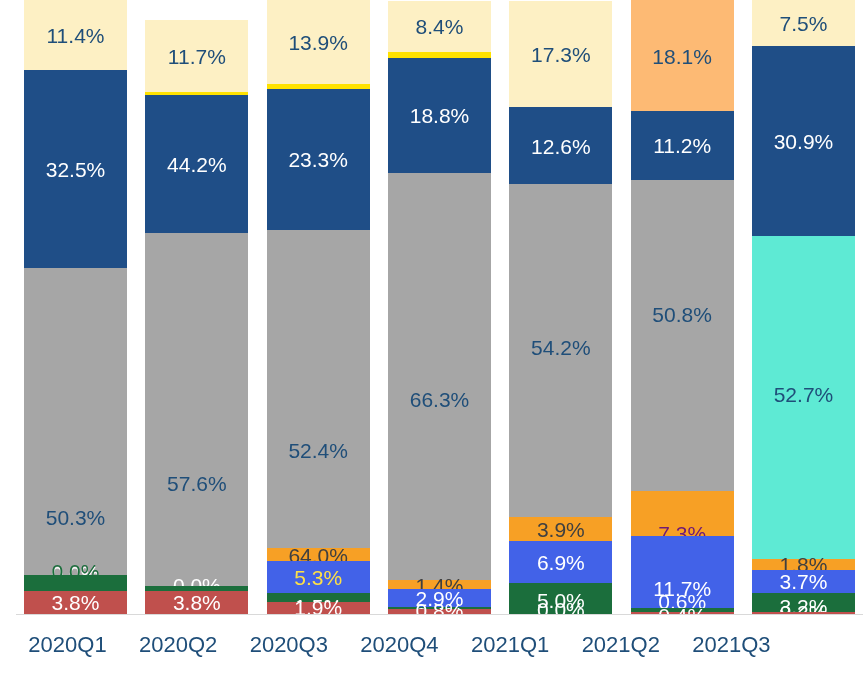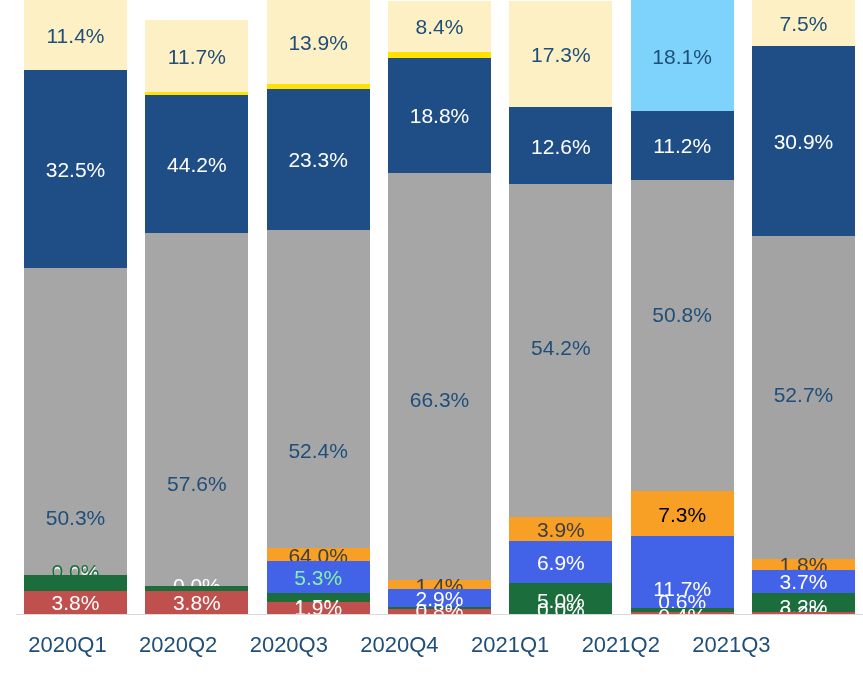--- a/index.html
+++ b/index.html
@@ -157,21 +157,21 @@
         <div class="seg" style="height:23.3%;background:#1f4e87;">
           <span class="seg-label center" style="color:#ffffff;">23.3%</span>
         </div>
         <div class="seg" style="height:52.4%;background:#a6a6a6;">
           <span class="seg-label" style="color:#1f4e79;top:66%;">52.4%</span>
         </div>
         <div class="seg" style="height:2.1%;background:#f7a025;">
           <span class="seg-label center" style="color:#404040;">64.0%</span>
         </div>
         <div class="seg" style="height:5.3%;background:#4262e8;">
-          <span class="seg-label center" style="color:#86efac;">5.3%</span>
+          <span class="seg-label center" style="color:#fde047;">5.3%</span>
         </div>
         <div class="seg" style="height:1.5%;background:#1b6e3c;">
           <span class="seg-label" style="color:#ffffff;top:28%;">1.5%</span>
         </div>
         <div class="seg" style="height:1.9%;background:#c0504d;">
           <span class="seg-label" style="color:#ffffff;top:-44%;">1.9%</span>
         </div>
       </div>
 
       <div class="bar-col">
@@ -217,52 +217,52 @@
           <span class="seg-label center" style="color:#ffffff;">6.9%</span>
         </div>
         <div class="seg" style="height:5.0%;background:#1b6e3c;">
           <span class="seg-label" style="color:#ffffff;top:22%;">5.0%</span>
           <span class="seg-label" style="color:#ffffff;top:50%;">0.0%</span>
         </div>
         <div class="seg" style="height:0%;background:#c0504d;"></div>
       </div>
 
       <div class="bar-col">
-        <div class="seg" style="height:18.1%;background:#7dd3fc;">
+        <div class="seg" style="height:18.1%;background:#fdba74;">
           <span class="seg-label center" style="color:#1f4e79;">18.1%</span>
         </div>
         <div class="seg" style="height:0%;background:#ffe200;"></div>
         <div class="seg" style="height:11.2%;background:#1f4e87;">
           <span class="seg-label center" style="color:#ffffff;">11.2%</span>
         </div>
         <div class="seg" style="height:50.8%;background:#a6a6a6;text-decoration:underline;">
           <span class="seg-label" style="color:#1f4e79;top:40%;">50.8%</span>
         </div>
         <div class="seg" style="height:7.3%;background:#f7a025;">
-          <span class="seg-label center" style="color:#000000;">7.3%</span>
+          <span class="seg-label center" style="color:#701a75;margin-top:19px;">7.3%</span>
         </div>
         <div class="seg" style="height:11.7%;background:#4262e8;">
           <span class="seg-label" style="color:#ffffff;top:58%;">11.7%</span>
           <span class="seg-label" style="color:#ffffff;top:76%;">0.6%</span>
         </div>
         <div class="seg" style="height:0.6%;background:#1b6e3c;"></div>
         <div class="seg" style="height:0.4%;background:#c0504d;">
           <span class="seg-label" style="color:#ffffff;top:-250%;">0.4%</span>
         </div>
       </div>
 
       <div class="bar-col">
         <div class="seg" style="height:7.5%;background:#fdf0c4;">
           <span class="seg-label center" style="color:#1f4e79;">7.5%</span>
         </div>
         <div class="seg" style="height:0%;background:#ffe200;"></div>
         <div class="seg" style="height:30.9%;background:#1f4e87;">
           <span class="seg-label center" style="color:#ffffff;">30.9%</span>
         </div>
-        <div class="seg" style="height:52.7%;background:#a3a3a3;">
+        <div class="seg" style="height:52.7%;background:#5eead4;">
           <span class="seg-label" style="color:#1f4e79;top:46%;">52.7%</span>
         </div>
         <div class="seg" style="height:1.8%;background:#f7a025;">
           <span class="seg-label center" style="color:#404040;">1.8%</span>
         </div>
         <div class="seg" style="height:3.7%;background:#4262e8;">
           <span class="seg-label center" style="color:#ffffff;">3.7%</span>
         </div>
         <div class="seg" style="height:3.2%;background:#1b6e3c;">
           <span class="seg-label" style="color:#ffffff;top:18%;">3.2%</span>

